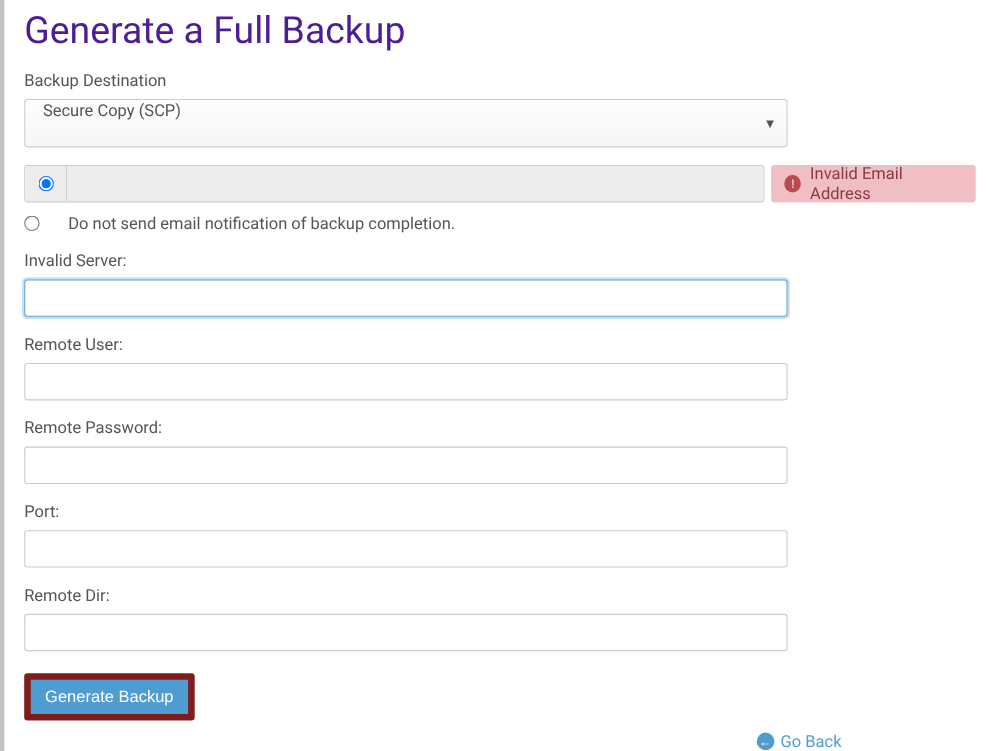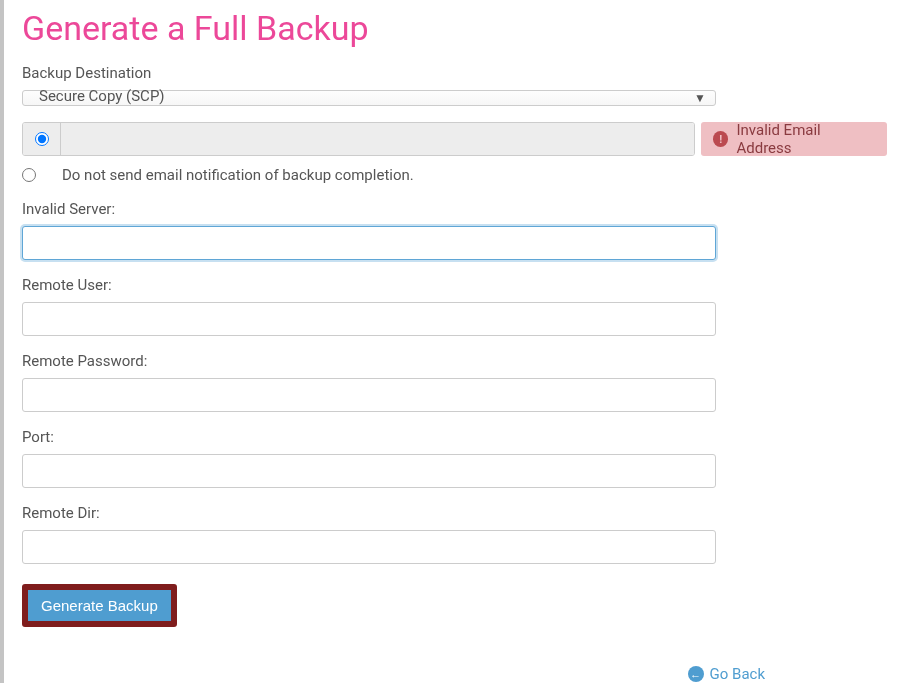--- a/index.html
+++ b/index.html
@@ -14,21 +14,21 @@
       background: #fff;
       width: 905px;
       height: 683px;
       padding: 0 18px;
       border-left: 4px solid #c4c4c4;
       position: relative;
     }
     .page-title {
       font-size: 34px;
       font-weight: 400;
-      color: #ec4899;
+      color: #4c1d95;
       margin-top: 8px;
       margin-bottom: 16px;
     }
     .form-group {
       margin-bottom: 16px;
     }
     .form-group-email {
       margin-bottom: 10px;
     }
     .label {
@@ -36,29 +36,29 @@
       color: #555;
       margin-bottom: 8px;
       display: block;
     }
     .select-wrap {
       position: relative;
       width: 694px;
     }
     .select {
       width: 100%;
-      height: 16px;
+      height: 44px;
       border: 1px solid #ccc;
       border-radius: 3px;
       background: linear-gradient(#fdfdfd, #f6f6f6);
       padding: 0 34px 0 16px;
       font-size: 15px;
       color: #555;
       display: flex;
-      align-items: flex-end;
+      align-items: flex-start;
       cursor: pointer;
     }
     .select-arrow {
       position: absolute;
       right: 10px;
       top: 50%;
       transform: translateY(-50%);
       color: #555;
       font-size: 12px;
       pointer-events: none;

